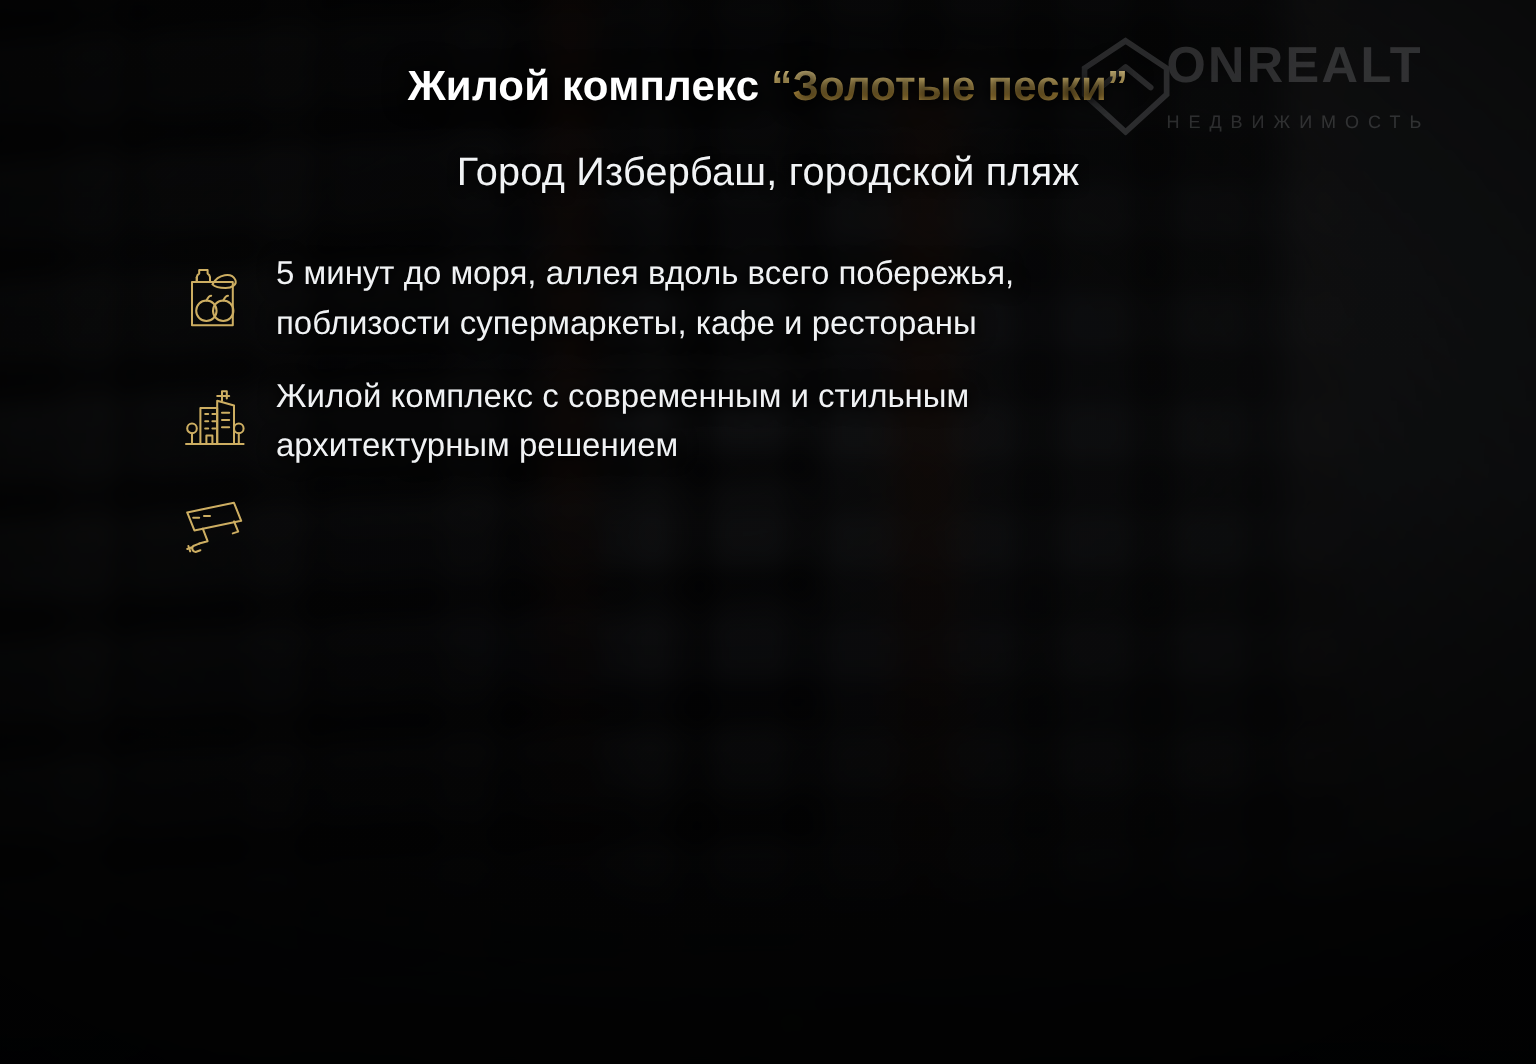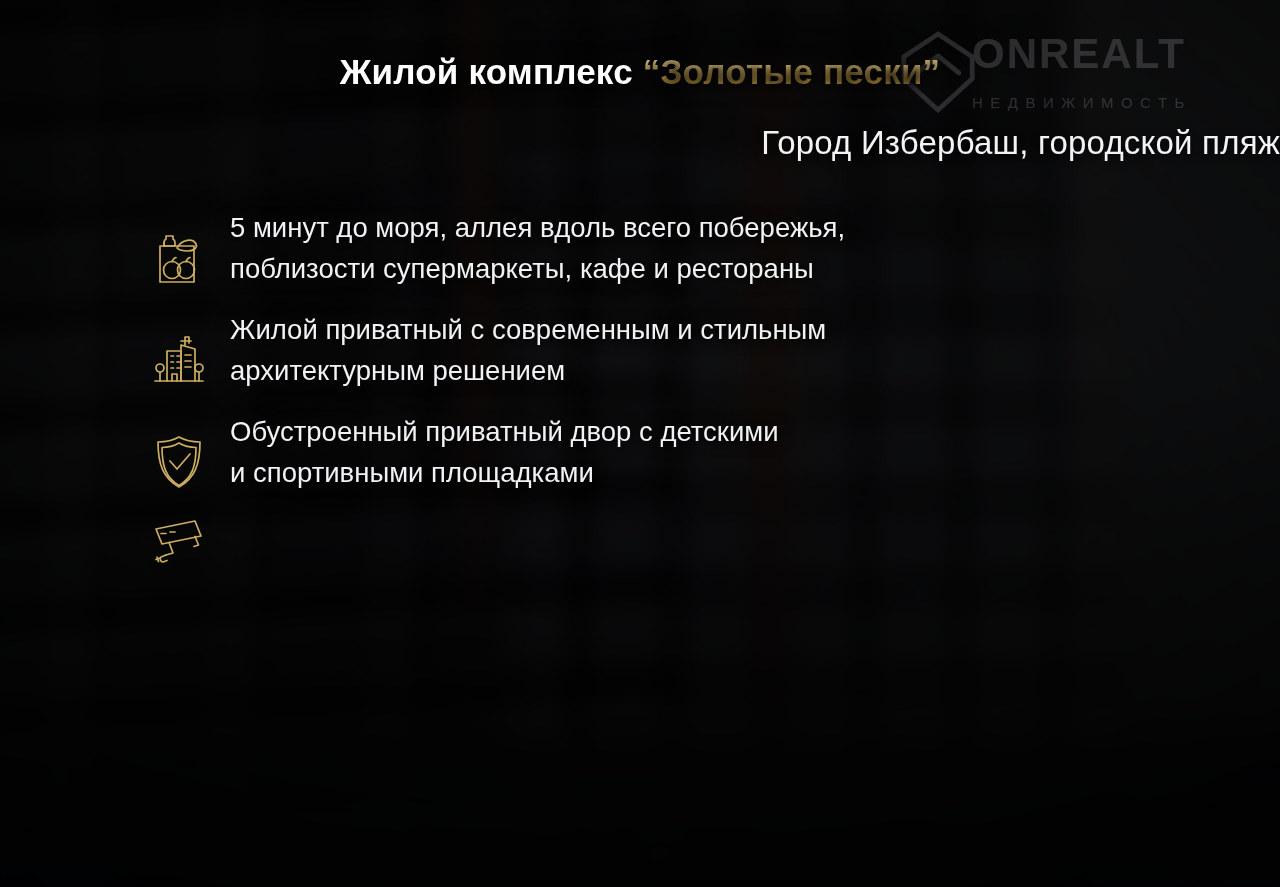--- a/index.html
+++ b/index.html
@@ -206,35 +206,35 @@
     white-space:nowrap;
   }
   .title .gold {
     background:linear-gradient(180deg,#f6e3a8 0%,#e6c877 38%,#c49b41 70%,#e4c675 100%);
     -webkit-background-clip:text; background-clip:text;
     -webkit-text-fill-color:transparent; color:#e2c273;
   }
 
   .subtitle {
     position:absolute; top:124px; left:0; right:0;
-    text-align:right;
+    text-align:center;
     font-size:33px; font-weight:400;
     color:#f1f3f5;
     letter-spacing:.2px;
     text-shadow:0 2px 9px rgba(0,0,0,.9);
     white-space:nowrap;
   }
 
   .features {
     position:absolute;
     left:150px; top:205px;
     width:1010px;
   }
   .feature {
-    display:flex; align-items:flex-end;
+    display:flex; align-items:center;
     margin-bottom:18px;
   }
   .feature:last-child { margin-bottom:0; }
 
   .f-icon {
     flex:0 0 auto;
     width:58px; height:62px;
     margin-right:22px;
     display:flex; align-items:center; justify-content:center;
     color:#cdae62;
@@ -316,36 +316,25 @@
             <path d="M30 8 H40"></path>
             <path d="M20 23 h2.5 M26 23 h2.5 M20 29 h2.5 M26 29 h2.5 M20 35 h2.5 M26 35 h2.5"></path>
             <path d="M34 22 h6 M34 28 h6 M34 34 h6"></path>
             <path d="M21 48 v-7 h5 v7"></path>
             <circle cx="9" cy="35" r="4"></circle>
             <path d="M9 39 v9"></path>
             <circle cx="48" cy="35" r="4"></circle>
             <path d="M48 39 v9"></path>
           </svg>
         </span>
-        <div class="f-text">Жилой приватный с современным и стильным
+        <div class="f-text">Жилой комплекс с современным и стильным
 архитектурным решением</div>
       </div>
 
 
-      <div class="feature">
-        <span class="f-icon">
-          <svg width="52" height="56" viewBox="0 0 52 56" fill="none" stroke="currentColor" stroke-width="1.7" stroke-linecap="round" stroke-linejoin="round">
-            <path d="M26 3 C19 7 12 8 5 8 c0 22 5 36 21 45 c16 -9 21 -23 21 -45 c-7 0 -14 -1 -21 -5 Z"></path>
-            <path d="M26 9 C20 12.5 14.5 13.5 9 13.5 c0 18.5 4 30.5 17 38 c13 -7.5 17 -19.5 17 -38 c-5.5 0 -11 -1 -17 -4.5 Z"></path>
-            <path d="M17 27 l7 8 l13 -15"></path>
-          </svg>
-        </span>
-        <div class="f-text">Обустроенный приватный двор с детскими
-и спортивными площадками</div>
-      </div>
 
       <div class="feature">
         <span class="f-icon">
           <svg width="56" height="50" viewBox="0 0 56 50" fill="none" stroke="currentColor" stroke-width="1.7" stroke-linecap="round" stroke-linejoin="round">
             <path d="M5 12 L44 4 L50 19 L11 27 Z"></path>
             <path d="M10 16.5 h5 M19 15 h5"></path>
             <path d="M44 19.5 l3.5 8.5 l-4.5 1.5"></path>
             <path d="M18 25.5 L22 36 L15 38"></path>
             <path d="M15 38 L10 40 a3 3 0 0 0 2 5 l4 -1.5"></path>
             <path d="M9 41 l-4 1.5"></path>

